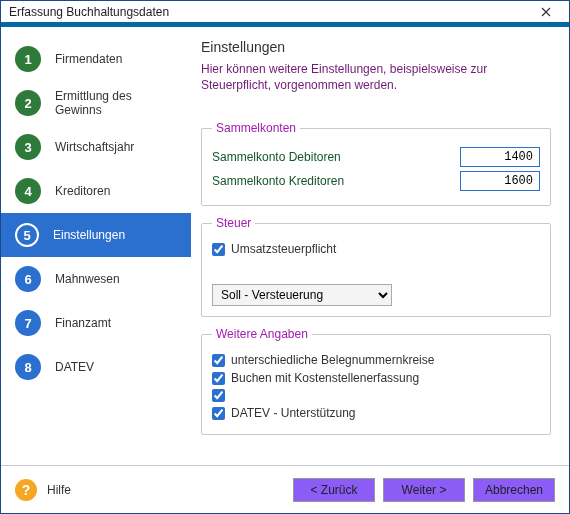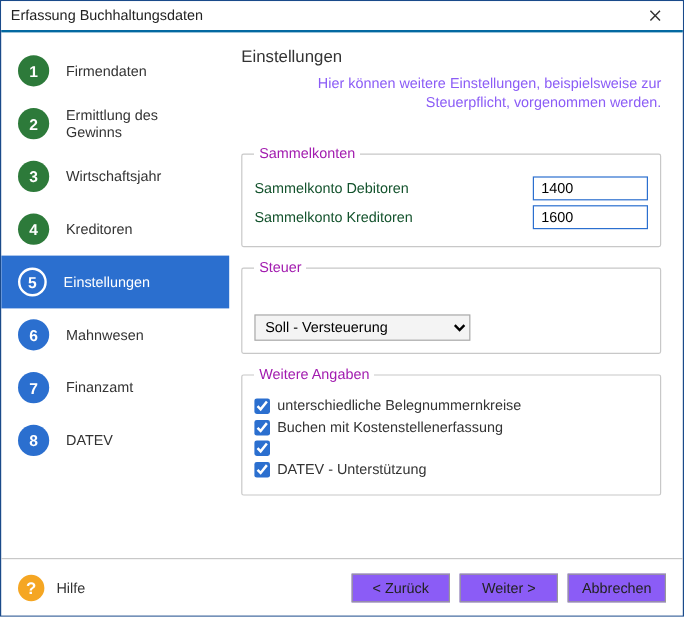--- a/index.html
+++ b/index.html
@@ -1,39 +1,39 @@
 <!DOCTYPE html>
 <html><head>
 <meta charset="utf-8">
 <style>
   * { box-sizing: border-box; font-family: "Segoe UI", Tahoma, sans-serif; font-size: 12px; }
   html,body { margin:0; padding:0; }
   body { background:#fff; }
   .window { width:570px; height:514px; border:1px solid #1a4a8a; display:flex; flex-direction:column; background:#fff; }
-  .titlebar { height:26px; display:flex; align-items:center; justify-content:space-between; padding:0 6px 0 8px; border-bottom:2px solid #0369a1; background:#fff; }
+  .titlebar { height:26px; display:flex; align-items:center; justify-content:space-between; padding:0 6px 0 8px; border-bottom:5px solid #0369a1; background:#fff; }
   .titlebar .title { color:#222; }
   .titlebar .close { width:34px; height:20px; display:flex; align-items:center; justify-content:center; color:#333; }
   .titlebar .close svg { width:10px; height:10px; }
   .body { flex:1; display:flex; overflow:hidden; }
   .sidebar { width:190px; padding:10px 0 0 0; display:flex; flex-direction:column; }
   .step { display:flex; align-items:center; height:44px; padding:0 10px 0 14px; gap:14px; color:#333; cursor:default; }
   .step .badge { width:26px; height:26px; border-radius:50%; display:flex; align-items:center; justify-content:center; color:#fff; font-weight:bold; font-size:13px; flex-shrink:0; }
   .step .label { line-height:1.2; }
   .badge.done { background:#2d7a3a; }
   .badge.current { background:#2b6fcf; border:2px solid #fff; box-shadow:0 0 0 1px #2b6fcf; width:24px; height:24px; }
   .badge.pending { background:#2b6fcf; }
   .step.active { background:#2b6fcf; color:#fff; }
   .content { flex:1; padding:12px 18px 8px 10px; color:#333; }
   .content h1 { font-size:14px; font-weight:normal; margin:0 0 6px 0; color:#333; }
-  .content .desc { color:#8b5cf6; margin-bottom:28px; line-height:1.35;text-align:right; }
+  .content .desc { color:#701a75; margin-bottom:28px; line-height:1.35; }
   fieldset { border:1px solid #c8c8c8; border-radius:2px; margin:0 0 10px 0; padding:8px 10px 10px 10px; }
   legend { padding:0 4px; color:#a21caf; }
   .row { display:flex; align-items:center; justify-content:space-between; margin:4px 0; }
   .row label { color:#14532d; }
-  .row input.num { width:96px; height:20px; border:1px solid #2b6fcf; text-align:left; padding:0 6px; font-size:12px; }
+  .row input.num { width:80px; height:20px; border:1px solid #2b6fcf; text-align:right; padding:0 6px; font-size:12px;font-family:Liberation Mono, monospace; }
   .chk { display:flex; align-items:center; gap:6px; margin:4px 0; }
   .chk input { width:13px; height:13px; accent-color:#2b6fcf; margin:0; }
   select { width:180px; height:22px; border:1px solid #aaa; background:#f4f4f4; padding:0 4px; margin-top:24px; }
   .footer { height:48px; border-top:1px solid #c8c8c8; display:flex; align-items:center; padding:0 14px; gap:8px; }
   .help { display:flex; align-items:center; gap:10px; color:#333; }
   .help .qicon { width:22px; height:22px; border-radius:50%; background:#f5a623; color:#fff; display:flex; align-items:center; justify-content:center; font-weight:bold; font-size:14px; }
   .footer .spacer { flex:1; }
   .btn { min-width:82px; height:24px; border:1px solid #999; background:#8b5cf6; display:flex; align-items:center; justify-content:center; padding:0 10px; color:#222; }
 </style>
 </head>
@@ -98,20 +98,24 @@
           <input class="num" type="text" value="1400" style="">
         </div>
         <div class="row">
           <label>Sammelkonto Kreditoren</label>
           <input class="num" type="text" value="1600" style="">
         </div>
       </fieldset>
 
       <fieldset>
         <legend>Steuer</legend>
+        <label class="chk">
+          <input type="checkbox" checked="" style="">
+          <span>Umsatzsteuerpflicht</span>
+        </label>
         <select>
           <option>Soll - Versteuerung</option>
         </select>
       </fieldset>
 
       <fieldset>
         <legend>Weitere Angaben</legend>
         <label class="chk">
           <input type="checkbox" checked="" style="">
           <span>unterschiedliche Belegnummernkreise</span>

